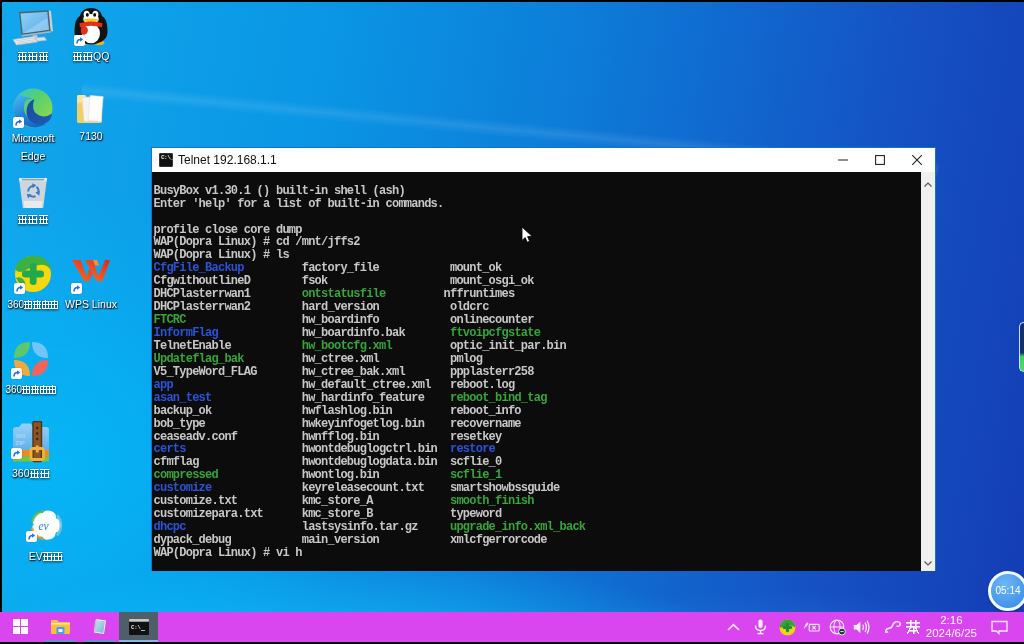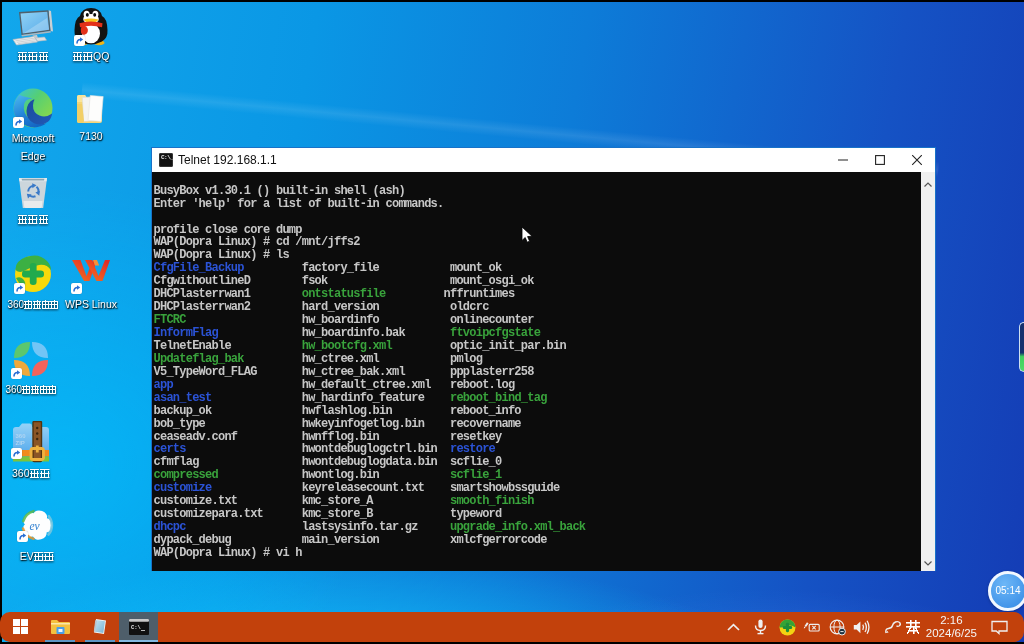--- a/index.html
+++ b/index.html
@@ -59,21 +59,21 @@
 #console { position:absolute; left:0; top:23.5px; width:771px; bottom:0; background:#0c0c0c; overflow:hidden; }
 #console pre { position:absolute; left:1.5px; top:13.2px;
   font-family:"Liberation Mono", monospace; font-size:12px; line-height:12.93px;
   letter-spacing:-0.757px; color:#c7c7c7; font-weight:bold; }
 #console pre .b { color:#2b53d6; }
 #console pre .g { color:#39a33c; }
 #scrollbar { position:absolute; right:0; top:23.5px; width:14px; bottom:0; background:#f0f0f0; }
 #scrollbar .arr { position:absolute; left:0; width:100%; text-align:center; color:#555; }
 
 
-#taskbar { position:absolute; left:0; bottom:2.5px; width:1024px; height:29.5px; background:#c2410c;border-radius:10px; }
+#taskbar { position:absolute; left:0; bottom:2.5px; width:1024px; height:29.5px; background:#d946ef; }
 .tbtn { position:absolute; top:0; height:29.5px; }
 .underline { position:absolute; bottom:0; height:2px; background:#6aa7d8; }
 
 .tray { position:absolute; top:0; height:100%; color:#f2f2f2; }
 #clock { position:absolute; right:47px; top:1.5px; text-align:center; color:#f5f5f5; font-size:11.5px; line-height:13.5px; }
 
 
 #timer { position:absolute; left:988px; top:571px; width:40px; height:40px; border-radius:50%;
   background:radial-gradient(circle at 40% 30%, #6db7f7, #4496ea 70%, #3d8de0);
   border:3px solid #f2f8ff; box-shadow:0 1px 3px rgba(0,0,0,.25); }
@@ -300,21 +300,21 @@
     <span class="shortcut" style="bottom:4px;">
             <svg width="9" height="9" viewBox="0 0 9 9">
               <path d="M2 7.5 Q2 3.5 5.5 3.5" stroke="#2a6fd4" stroke-width="1.6" fill="none"></path>
               <path d="M5 1.2 L8.2 3.5 L5 5.8 Z" fill="#2a6fd4"></path>
             </svg>
           </span>
   </span>
   <span class="lbl">360<span class="cj"></span><span class="cj"></span></span>
 </div>
 
-<div class="dicon" style="left:6px; top:504px;">
+<div class="dicon" style="left:15px; top:504px;">
   <span class="img" style="width:40px; height:42px;">
     <svg width="40" height="42" viewBox="0 0 40 42">
       <g>
         <ellipse cx="20" cy="11.5" rx="7.2" ry="5.4" fill="#fdfefe" transform="rotate(20 20 21)"></ellipse>
         <ellipse cx="20" cy="11.5" rx="7.2" ry="5.4" fill="#fdfefe" transform="rotate(92 20 21)"></ellipse>
         <ellipse cx="20" cy="11.5" rx="7.2" ry="5.4" fill="#fdfefe" transform="rotate(164 20 21)"></ellipse>
         <ellipse cx="20" cy="11.5" rx="7.2" ry="5.4" fill="#fdfefe" transform="rotate(236 20 21)"></ellipse>
         <ellipse cx="20" cy="11.5" rx="7.2" ry="5.4" fill="#fdfefe" transform="rotate(308 20 21)"></ellipse>
         <circle cx="20" cy="21" r="8.5" fill="#fdfefe"></circle>
       </g>

